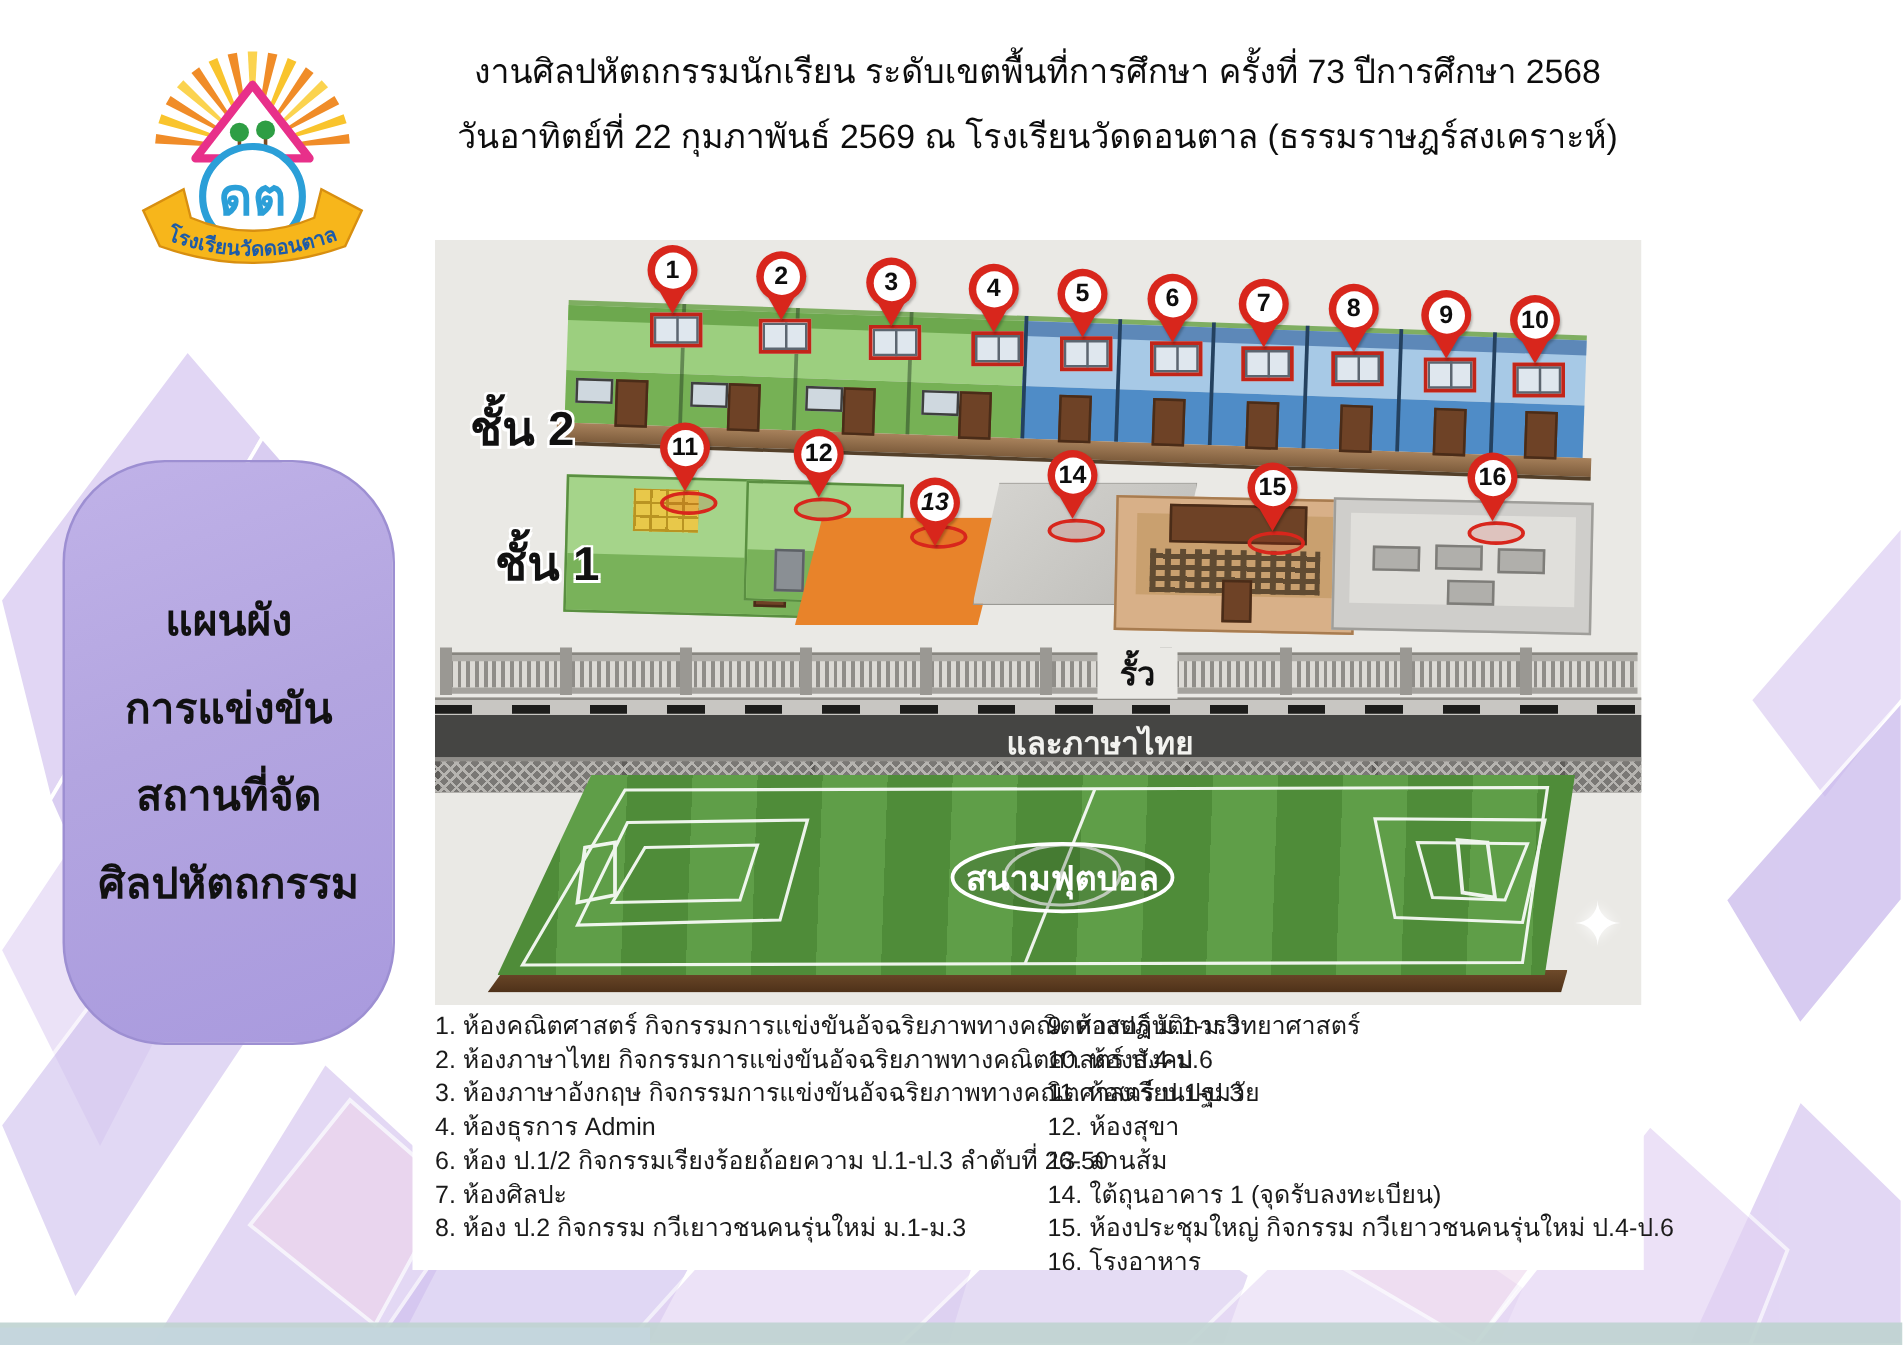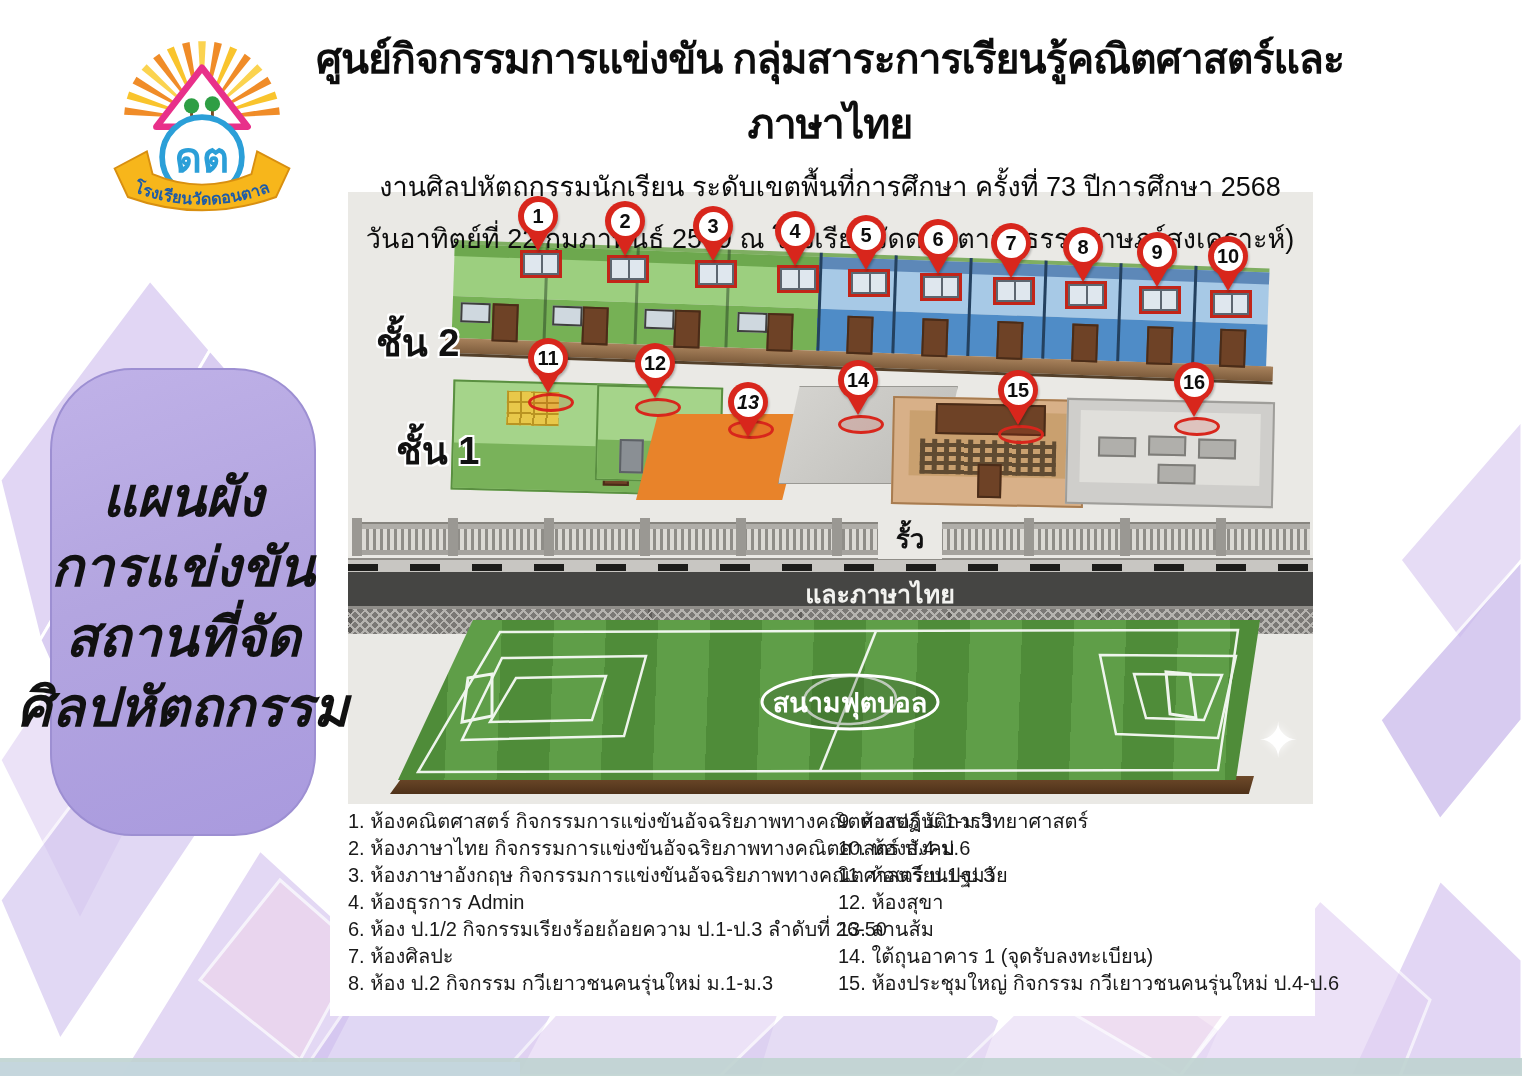--- a/index.html
+++ b/index.html
@@ -15,21 +15,21 @@
   .header .sub{font-size:27px;margin-top:9px;}
 
   
   .logo{position:absolute;left:92px;top:26px;width:220px;height:190px;z-index:3;}
 
   
   .bubble{position:absolute;left:50px;top:368px;width:262px;height:464px;z-index:2;
           background:linear-gradient(160deg,#c0b2e8 0%,#b3a5e0 45%,#a99ade 100%);
           border-radius:82px;border:2px solid #9d8fd2;
           display:flex;flex-direction:column;justify-content:center;align-items:center;}
-  .bubble .line{font-size:54px;font-weight:bold;color:#111;line-height:70px;white-space:nowrap;font-style:italic;}
+  .bubble .line{font-size:34px;font-weight:bold;color:#111;line-height:70px;white-space:nowrap;}
 
   
   .map-panel{position:absolute;left:348px;top:192px;width:965px;height:613px;background:#eae9e5;z-index:1;}
   .legend-panel{position:absolute;left:330px;top:804px;width:985px;height:212px;background:#ffffff;z-index:2;}
 
   
   .floor-label{position:absolute;font-size:38px;font-weight:bold;color:#111;z-index:4;
                text-shadow:2px 2px 0 #fff,-2px -2px 0 #fff,2px -2px 0 #fff,-2px 2px 0 #fff;}
 
   
@@ -174,21 +174,20 @@
   <circle cx="110" cy="138" r="42" fill="#ffffff" stroke="#2b9fd8" stroke-width="6"></circle>
   <text x="110" y="154" font-size="44" font-weight="bold" fill="#2b9fd8" text-anchor="middle">ดต</text>
   <path d="M18,150 L52,132 L58,156 Q110,178 162,156 L168,132 L202,150 L188,180 Q110,208 32,180 Z" fill="#f7b61b" stroke="#d88f10" stroke-width="2"></path>
   <path id="rb" d="M42,176 Q110,200 178,176" fill="none"></path>
   <text font-size="17" font-weight="bold" fill="#1d5ba8">
     <textPath href="#rb" startOffset="50%" text-anchor="middle">โรงเรียนวัดดอนตาล</textPath>
   </text>
 </svg>
 
 <div class="header">
-  <div class="title">ศูนย์กิจกรรมการแข่งขัน กลุ่มสาระการเรียนรู้คณิตศาสตร์และภาษาไทย</div>
   <div class="sub">งานศิลปหัตถกรรมนักเรียน ระดับเขตพื้นที่การศึกษา ครั้งที่ 73 ปีการศึกษา 2568</div>
   <div class="sub">วันอาทิตย์ที่ 22 กุมภาพันธ์ 2569 ณ โรงเรียนวัดดอนตาล (ธรรมราษฎร์สงเคราะห์)</div>
 </div>
 
 <div class="bubble">
   <div class="line">แผนผัง</div>
   <div class="line">การแข่งขัน</div>
   <div class="line">สถานที่จัด</div>
   <div class="line">ศิลปหัตถกรรม</div>
 </div>
@@ -414,13 +413,14 @@
   <div class="li"><span>8.</span> <span>ห้อง ป.2 กิจกรรม กวีเยาวชนคนรุ่นใหม่ ม.1-ม.3</span></div>
 </div>
 <div class="legend-col legend-right">
   <div class="li"><span>9.</span> <span>ห้องปฏิบัติการวิทยาศาสตร์</span></div>
   <div class="li"><span>10.</span> <span>ห้องสังคม</span></div>
   <div class="li"><span>11.</span> <span>ห้องเรียนปฐมวัย</span></div>
   <div class="li"><span>12.</span> <span>ห้องสุขา</span></div>
   <div class="li"><span>13.</span> <span>ลานส้ม</span></div>
   <div class="li"><span>14.</span> <span>ใต้ถุนอาคาร 1 (จุดรับลงทะเบียน)</span></div>
   <div class="li"><span>15.</span> <span>ห้องประชุมใหญ่ กิจกรรม กวีเยาวชนคนรุ่นใหม่ ป.4-ป.6</span></div>
+  <div class="li"><span>16.</span> <span>โรงอาหาร</span></div>
 </div>
 
 </body></html>

